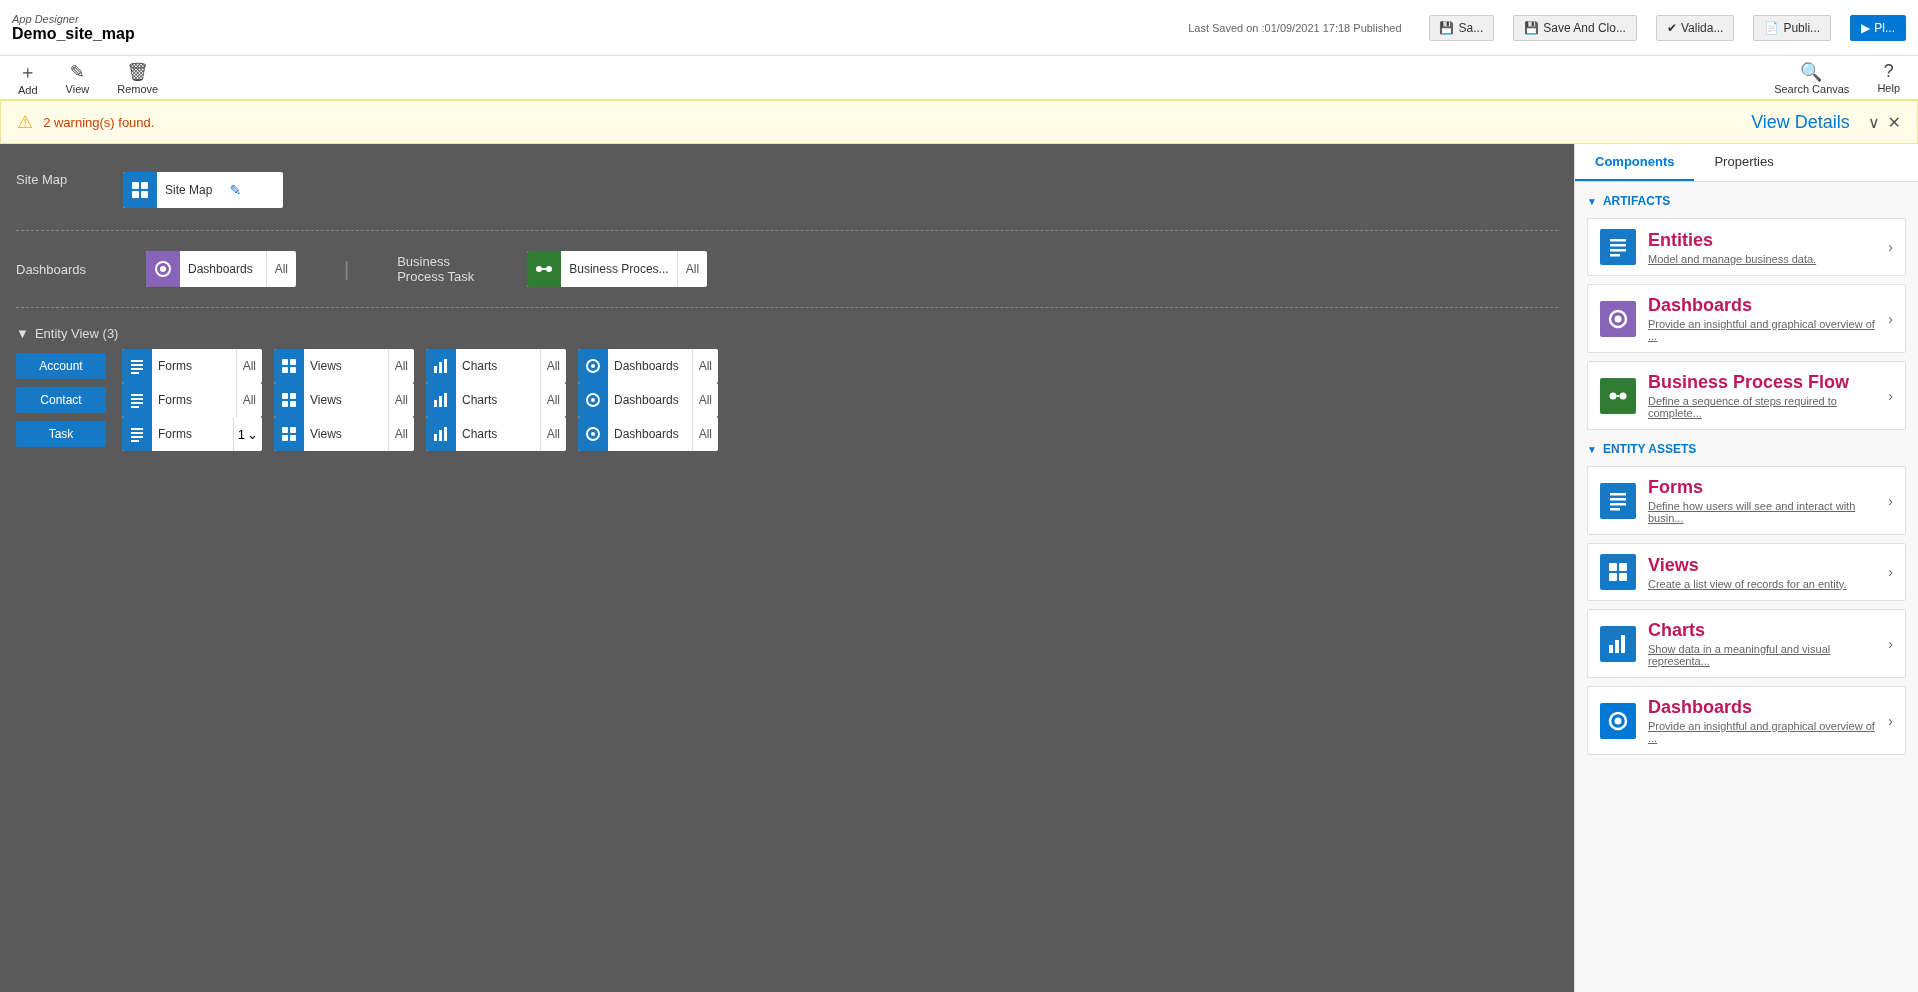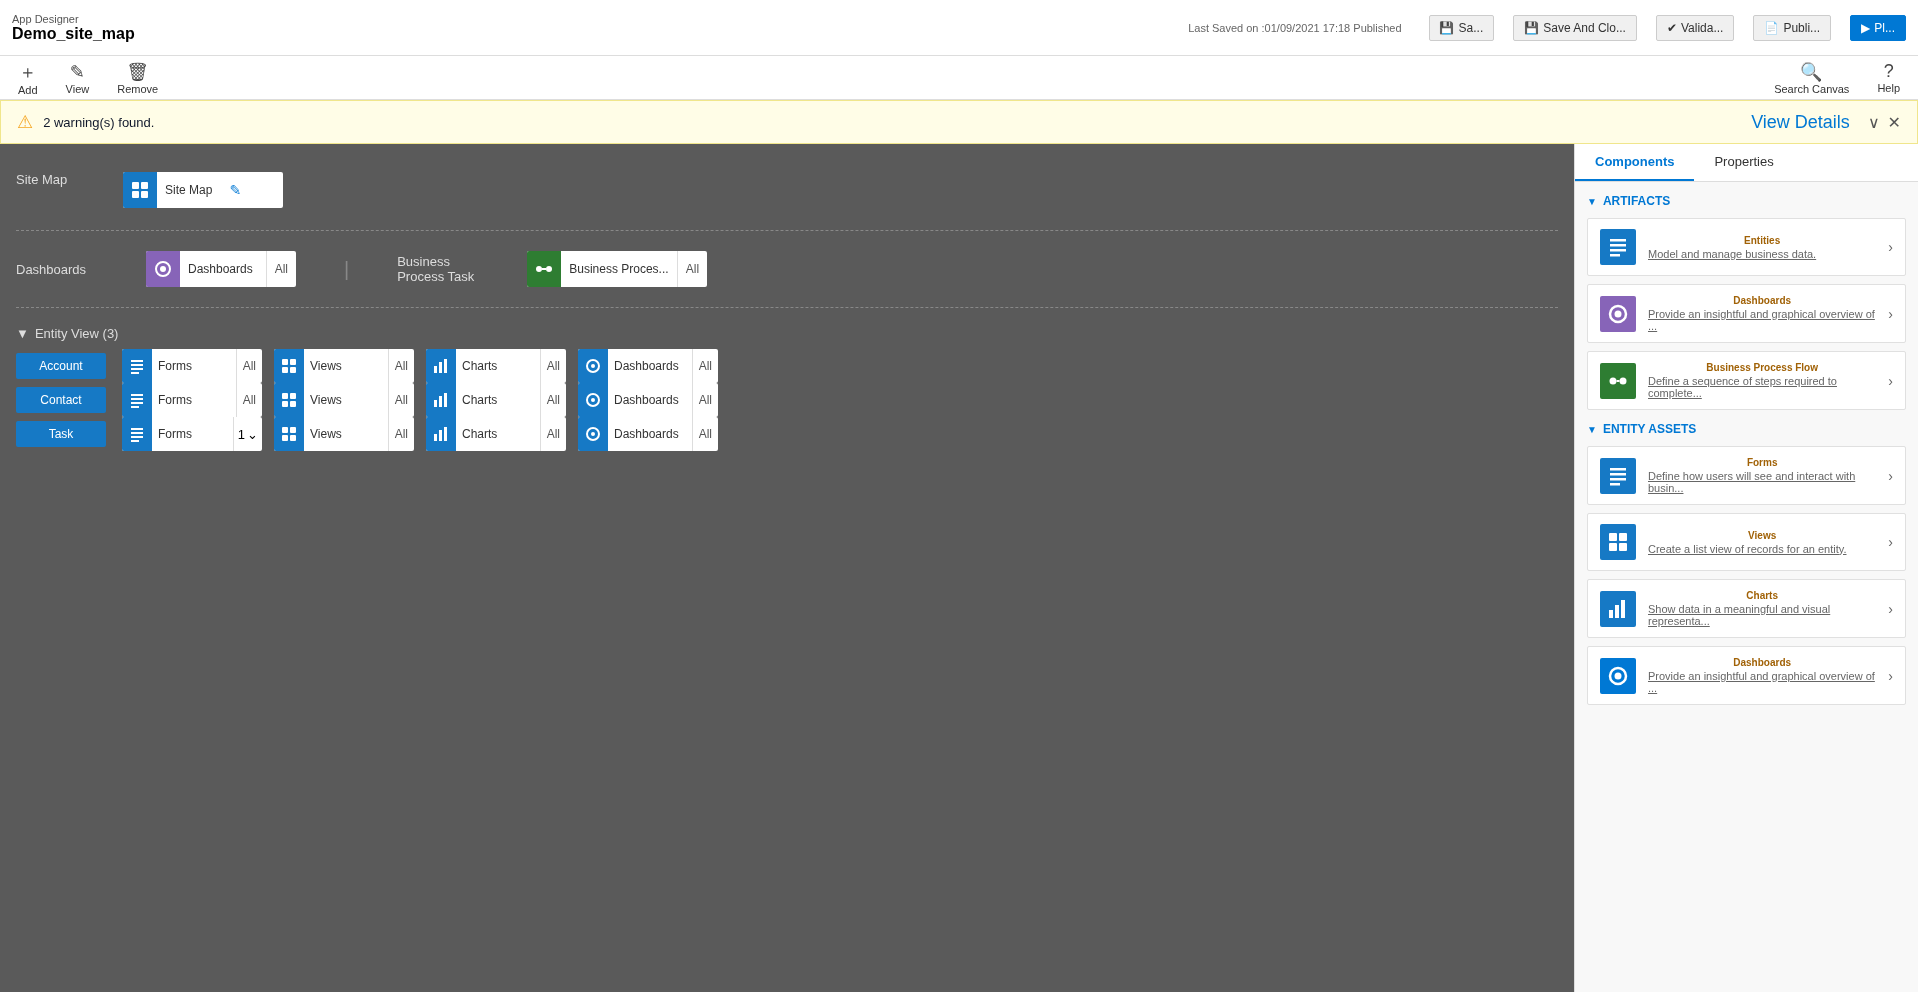--- a/index.html
+++ b/index.html
@@ -5,21 +5,21 @@
     * { box-sizing: border-box; margin: 0; padding: 0; }
     body { font-family: 'Segoe UI', sans-serif; font-size: 13px; background: #f3f3f3; overflow: hidden; width: 1918px; height: 992px; }
 
     
     .top-bar {
       display: flex; align-items: center; justify-content: space-between;
       background: #fff; padding: 4px 12px; border-bottom: 1px solid #ddd;
       height: 56px;
     }
     .top-bar-left { display: flex; flex-direction: column; }
-    .app-designer-label { font-size: 11px; color: #555; }
+    .app-designer-label { font-size: 11px; color: #555; font-style: italic; }
     .app-name { font-size: 16px; font-weight: 700; color: #000; }
     .top-bar-right { display: flex; align-items: center; gap: 19px; font-size: 12px; color: #333; }
     .top-bar-right .last-saved { font-size: 11px; color: #666; margin-right: 8px; }
     .top-btn {
       display: flex; align-items: center; gap: 4px; padding: 5px 10px;
       background: #f0f0f0; border: 1px solid #ccc; border-radius: 2px;
       cursor: pointer; font-size: 12px; color: #333;
     }
     .top-btn.primary { background: #0078d4; color: #fff; border-color: #0078d4; }
 
@@ -36,21 +36,21 @@
     .toolbar-item .t-icon { font-size: 18px; color: #444; }
     .toolbar-right { margin-left: auto; display: flex; align-items: center; gap: 16px; }
 
     
     .warning-banner {
       display: flex; align-items: center; gap: 10px;
       background: #fffde7; border: 1px solid #f0e68c;
       padding: 10px 16px; margin: 0;
     }
     .warning-icon { color: #f5a623; font-size: 18px; }
-    .warning-text { flex: 1; color: #0f172a; font-size: 13px; }
+    .warning-text { flex: 1; color: #c2410c; font-size: 13px; }
     .view-details { color: #0078d4; cursor: pointer; font-size: 18px; margin-left: auto; }
     .banner-actions { display: flex; align-items: center; gap: 8px; margin-left: 8px; }
     .banner-btn { background: none; border: none; cursor: pointer; color: #555; font-size: 16px; }
 
     
     .main-layout { display: flex; height: calc(992px - 56px - 44px - 44px); }
 
     
     .canvas {
       flex: 1; background: #5a5a5a; overflow: auto; position: relative;
@@ -154,21 +154,21 @@
       width: 36px; height: 36px; border-radius: 2px;
       display: flex; align-items: center; justify-content: center;
       flex-shrink: 0; font-size: 18px;
     }
     .comp-icon-box.blue { background: #1679c5; color: #fff; }
     .comp-icon-box.purple { background: #8764b8; color: #fff; }
     .comp-icon-box.green { background: #2e7d32; color: #fff; }
     .comp-icon-box.blue-chart { background: #1679c5; color: #fff; }
     .comp-icon-box.blue-dash { background: #0078d4; color: #fff; }
     .comp-text { flex: 1; }
-    .comp-title { font-size: 10px; font-weight: 600; color: #a16207; text-align: center; }
+    .comp-title { font-size: 18px; font-weight: 600; color: #be185d; }
     .comp-desc { font-size: 11px; color: #666; margin-top: 2px; text-decoration: underline; }
     .comp-chevron { color: #666; font-size: 14px; }
 
     
     ::-webkit-scrollbar { width: 6px; }
     ::-webkit-scrollbar-thumb { background: #bbb; border-radius: 3px; }
 
     .bpf-separator { color: #888; font-size: 20px; align-self: center; margin: 0 8px; }
   </style>
 </head>

